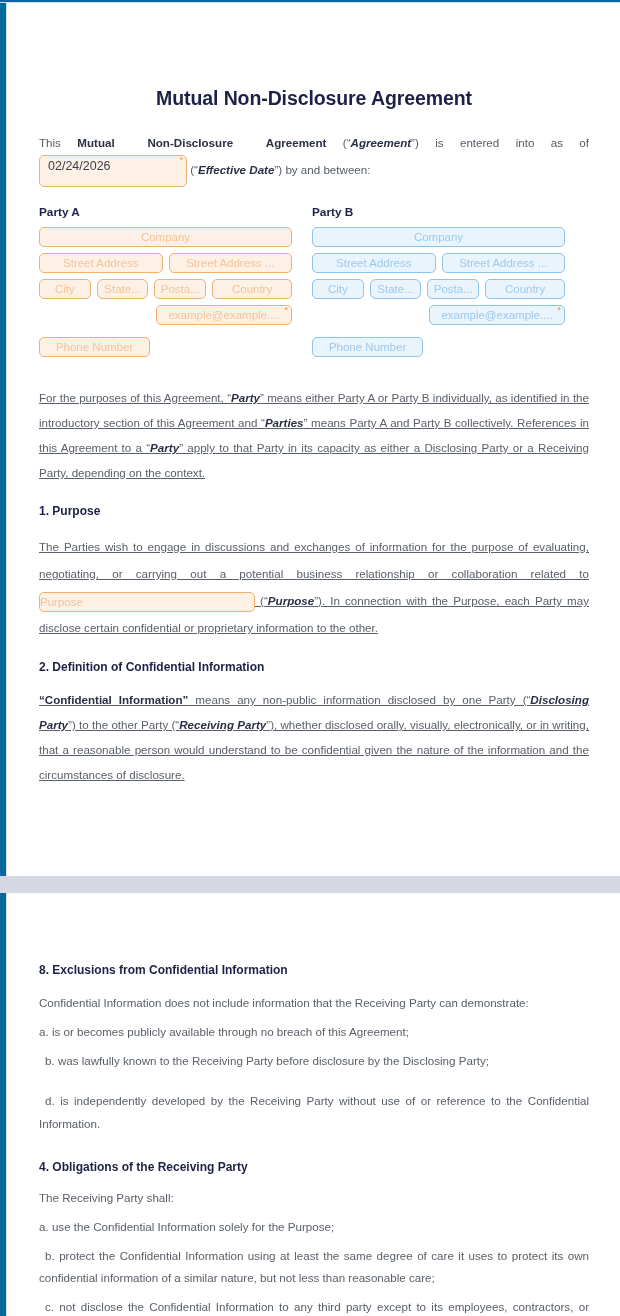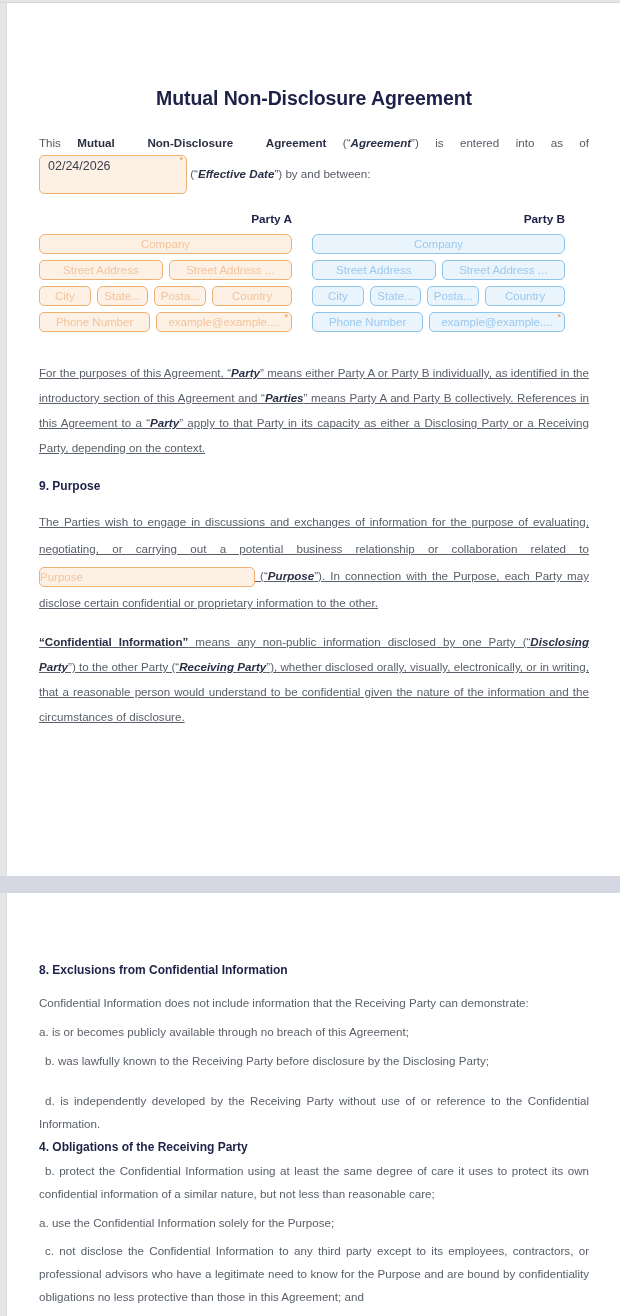--- a/index.html
+++ b/index.html
@@ -12,21 +12,21 @@
     height: 1316px;
     overflow: hidden;
     font-family: "Liberation Sans", sans-serif;
     -webkit-font-smoothing: antialiased;
   }
 
   .viewport {
     position: relative;
     width: 620px;
     height: 1316px;
-    background: #e5e5e5;
+    background: #0369a1;
     overflow: hidden;
   }
 
   
   .page-frame-top {
     position: absolute;
     left: 0; top: 2px;
     width: 620px; height: 1px;
     background: #d7d8de;
   }
@@ -124,51 +124,50 @@
     position: absolute;
     right: 3px;
     top: -1px;
     font-size: 9px;
     color: #f0913c;
     line-height: 11px;
   }
 
   .date-field {
     width: 148px;
-    height: 39px;
+    height: 32px;
     line-height: 20px;
     font-size: 12.5px;
   }
 
   
   .parties {
     margin-top: 18px;
     display: flex;
     gap: 20px;
   }
   .party-col { width: 253px; }
   .party-heading {
     font-size: 11.8px;
     font-weight: bold;
     color: #1d2147;
     margin-bottom: 8px;
-    text-align: right;
   }
   .field-row {
     display: flex;
     gap: 6px;
     margin-bottom: 6px;
   }
-  .fr-company .field { width: 100%; border-radius: 6px; }
+  .fr-company .field { width: 100%; }
   .fr-street .field { width: calc(50% - 3px); }
   .fr-city .f-city   { width: 22%; }
   .fr-city .f-state  { width: 22%; border-radius: 6px; }
   .fr-city .f-postal { width: 22%; }
   .fr-city .f-country{ width: 34%; }
-  .fr-phone .f-phone { width: 45%; }
+  .fr-phone .f-phone { width: 45%; margin-top: 32px; }
   .fr-phone .f-email { width: 55%; }
 
   
   .para {
     font-size: 11.6px;
     color: #5a6069;
     line-height: 22.4px;
     text-align: justify;
     text-align-last: left;
     margin: 0;
@@ -260,45 +259,47 @@
           <div class="field-row fr-phone">
             <span class="field blue f-phone">Phone Number</span>
             <span class="field blue f-email"><span>example@example....</span><span class="req">*</span></span>
           </div>
         </div>
 
       </div>
 
       <p class="para loose" style="margin-top:22px;"><span>For the purposes of this Agreement, “</span><span class="bi">Party</span><span>” means either Party A or Party B individually, as identified in the introductory section of this Agreement and “</span><span class="bi">Parties</span><span>” means Party A and Party B collectively. References in this Agreement to a “</span><span class="bi">Party</span><span>” apply to that Party in its capacity as either a Disclosing Party or a Receiving Party, depending on the context.</span></p>
 
-      <h2 class="section" style="margin-top:19px;">9. Purpose</h2>
+      <h2 class="section" style="margin-top:19px;">1. Purpose</h2>
 
       <p class="para purpose-line" style="margin-top:15px;"><span>The Parties wish to engage in discussions and exchanges of information for the purpose of evaluating, negotiating, or carrying out a potential business relationship or collaboration related to </span><span class="field orange purpose-field">Purpose</span><span> (“</span><span class="bi">Purpose</span><span>”). In connection with the Purpose, each Party may disclose certain confidential or proprietary information to the other.</span></p>
 
+      <h2 class="section" style="margin-top:19px;">2. Definition of Confidential Information</h2>
 
       <p class="para loose" style="margin-top:13px;"><b>“Confidential Information”</b><span> means any non-public information disclosed by one Party (“</span><span class="bi">Disclosing Party</span><span>”) to the other Party (“</span><span class="bi">Receiving Party</span><span>”), whether disclosed orally, visually, electronically, or in writing, that a reasonable person would understand to be confidential given the nature of the information and the circumstances of disclosure.</span></p>
 
 
     </div>
   </div>
 
   <div class="page-gap"></div>
 
   <div class="page page-2">
     <div class="content" style="padding-top:70px;">
 
       <h2 class="section">8. Exclusions from Confidential Information</h2>
 
       <p class="list-item" style="margin-top:15px;">Confidential Information does not include information that the Receiving Party can demonstrate:</p>
       <p class="list-item" style="margin-top:6px;">a. is or becomes publicly available through no breach of this Agreement;</p>
       <p class="list-item indent" style="margin-top:6px;">b. was lawfully known to the Receiving Party before disclosure by the Disclosing Party;</p>
       <p class="list-item indent" style="margin-top:18px;">d. is independently developed by the Receiving Party without use of or reference to the Confidential Information.</p>
 
-      <h2 class="section" style="margin-top:4px;">4. Obligations of the Receiving Party</h2>
-
+      <h2 class="section" style="margin-top:24px;">4. Obligations of the Receiving Party</h2>
+
+      <p class="list-item" style="margin-top:13px;">The Receiving Party shall:</p>
+      <p class="list-item" style="margin-top:6px;">a. use the Confidential Information solely for the Purpose;</p>
       <p class="list-item indent" style="margin-top:6px;">b. protect the Confidential Information using at least the same degree of care it uses to protect its own confidential information of a similar nature, but not less than reasonable care;</p>
-      <p class="list-item" style="margin-top:6px;">a. use the Confidential Information solely for the Purpose;</p>
       <p class="list-item indent" style="margin-top:6px;">c. not disclose the Confidential Information to any third party except to its employees, contractors, or professional advisors who have a legitimate need to know for the Purpose and are bound by confidentiality obligations no less protective than those in this Agreement; and</p>
 
     </div>
   </div>
 
 </div>
 
 </body></html>

